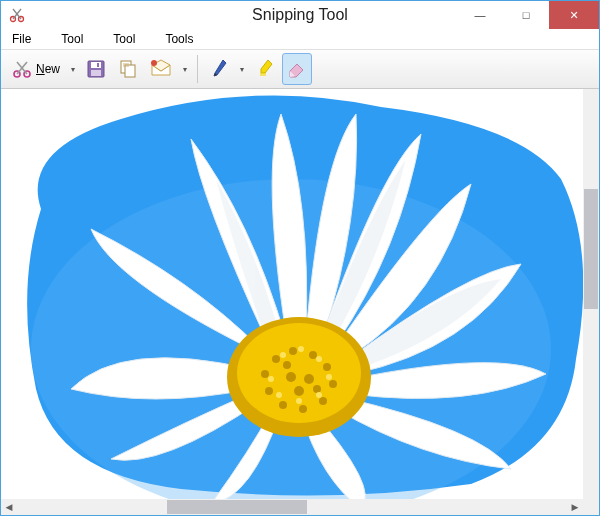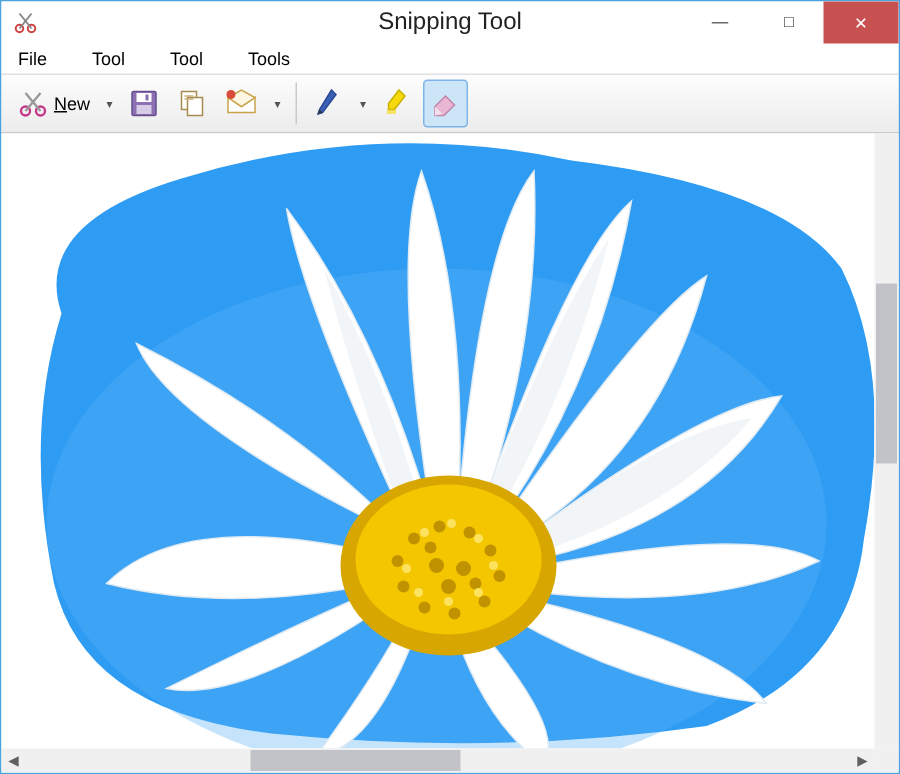--- a/index.html
+++ b/index.html
@@ -7,21 +7,21 @@
   .window { width: 600px; height: 516px; background: #fff; border: 1px solid #4aa3df; display: flex; flex-direction: column; }
   .titlebar { height: 28px; background: #fff; display: flex; align-items: stretch; position: relative; }
   .titlebar .appicon { width: 20px; height: 20px; margin: 4px 4px 4px 6px; display: flex; align-items: center; justify-content: center; }
   .titlebar .title { position: absolute; left: 0; right: 0; text-align: center; line-height: 28px; font-size: 16px; color: #222; pointer-events: none; }
   .titlebar .controls { margin-left: auto; display: flex; }
   .titlebar .controls .ctl { width: 46px; display: flex; align-items: center; justify-content: center; font-family: "Segoe UI Symbol", sans-serif; font-size: 11px; color: #333; cursor: default; }
   .titlebar .controls .close { background: #c75050; color: #fff; width: 50px; }
   .menubar { height: 20px; background: #fff; display: flex; align-items: center; padding: 0 4px; gap: 16px; }
   .menubar .menuitem { padding: 2px 7px; font-size: 12px; color: #000; cursor: default; }
   .toolbar { height: 40px; background: linear-gradient(#fdfdfd, #ececec); border-top: 1px solid #e0e0e0; border-bottom: 1px solid #c9c9c9; display: flex; align-items: center; padding: 0 6px; gap: 2px; }
-  .tbtn { height: 32px; min-width: 30px; display: flex; align-items: center; justify-content: space-between; padding: 0 4px; border: 1px solid transparent; border-radius: 3px; cursor: default; }
+  .tbtn { height: 32px; min-width: 30px; display: flex; align-items: center; justify-content: flex-end; padding: 0 4px; border: 1px solid transparent; border-radius: 3px; cursor: default; }
   .tbtn.active { background: #cde6f7; border-color: #7eb4ea; }
   .tbtn .lbl { margin-left: 4px; font-size: 12px; }
   .tbtn .lbl u { text-decoration: underline; }
   .tsep { width: 1px; height: 28px; background: #c9c9c9; margin: 0 4px; }
   .tdrop { width: 12px; display: flex; align-items: center; justify-content: center; font-size: 8px; color: #555; }
   .content { flex: 1; position: relative; overflow: hidden; background: #fff; }
   .canvas { position: absolute; left: 0; top: 0; right: 16px; bottom: 16px; overflow: hidden; background: #fff; }
   .vscroll { position: absolute; right: 0; top: 0; bottom: 16px; width: 16px; background: #f0f0f0; }
   .vscroll .thumb { position: absolute; left: 1px; right: 1px; top: 100px; height: 120px; background: #c2c3c9; border-radius: 0; }
   .hscroll { position: absolute; left: 0; right: 16px; bottom: 0; height: 16px; background: #f0f0f0; display: flex; align-items: center; }

